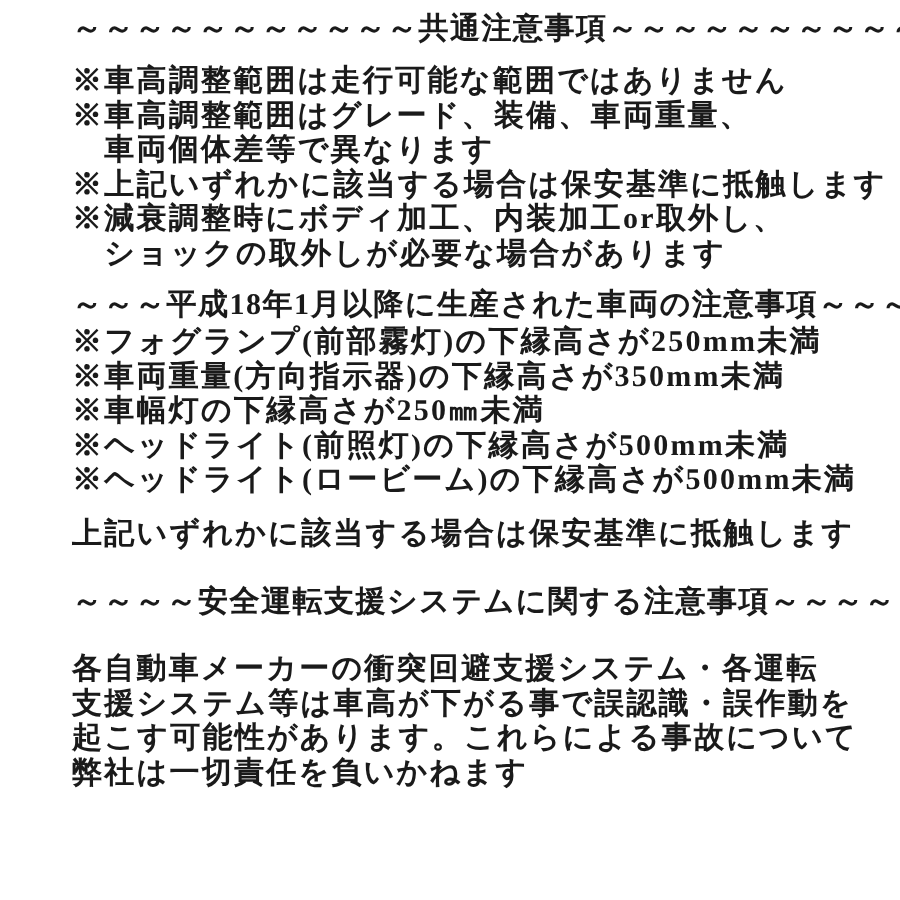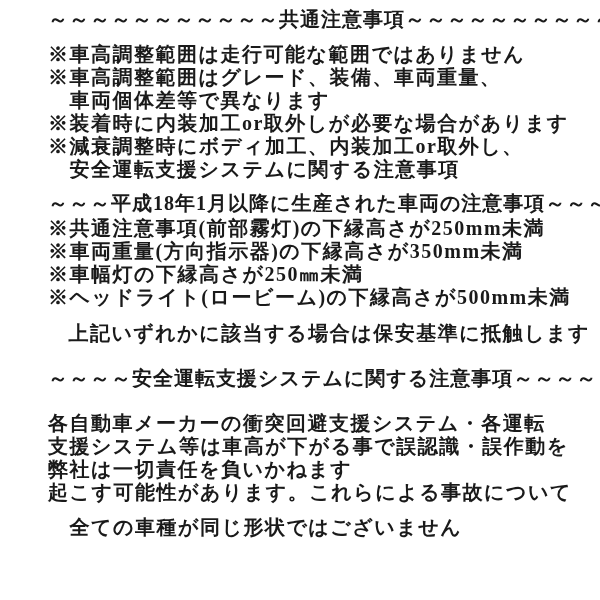--- a/index.html
+++ b/index.html
@@ -17,66 +17,66 @@
     line-height: 23px;
     font-weight: 600;
     letter-spacing: 1.5px;
   }
   .line { white-space: nowrap; }
   .header-line { letter-spacing: 1px; }
   .sec-header1 { margin-bottom: 12px; }
   .sec-common  { margin-bottom: 11px; }
   .sec-header2 { margin-bottom: 2px; }
   .sec-h18     { margin-bottom: 13px; }
-  .sec-note    { margin-bottom: 22px; text-align: right; }
+  .sec-note    { margin-bottom: 22px; }
   .sec-header3 { margin-bottom: 22px; }
   .sec-adas    { margin-bottom: 12px; }
   .sec-sample  { margin-bottom: 0; }
 </style>
 </head>
 <body>
 
 <div class="page">
 
   <div class="sec-header1">
     <div class="line header-line">～～～～～～～～～～～共通注意事項～～～～～～～～～～～</div>
   </div>
 
   <div class="sec-common">
     <div class="line">※車高調整範囲は走行可能な範囲ではありません</div>
     <div class="line">※車高調整範囲はグレード、装備、車両重量、</div>
     <div class="line">　車両個体差等で異なります</div>
-    <div class="line">※装着時に内装加工or取外しが必要な場合があります</div>
+    <div class="line">※上記いずれかに該当する場合は保安基準に抵触します</div>
     <div class="line">※減衰調整時にボディ加工、内装加工or取外し、</div>
-    <div class="line">　安全運転支援システムに関する注意事項</div>
+    <div class="line">　ショックの取外しが必要な場合があります</div>
   </div>
 
   <div class="sec-header2">
     <div class="line header-line">～～～平成18年1月以降に生産された車両の注意事項～～～</div>
   </div>
 
   <div class="sec-h18">
-    <div class="line">※共通注意事項(前部霧灯)の下縁高さが250mm未満</div>
+    <div class="line">※フォグランプ(前部霧灯)の下縁高さが250mm未満</div>
     <div class="line">※車両重量(方向指示器)の下縁高さが350mm未満</div>
     <div class="line">※車幅灯の下縁高さが250㎜未満</div>
+    <div class="line">※ヘッドライト(前照灯)の下縁高さが500mm未満</div>
     <div class="line">※ヘッドライト(ロービーム)の下縁高さが500mm未満</div>
   </div>
 
   <div class="sec-note">
     <div class="line">上記いずれかに該当する場合は保安基準に抵触します</div>
   </div>
 
   <div class="sec-header3">
     <div class="line header-line">～～～～安全運転支援システムに関する注意事項～～～～</div>
   </div>
 
   <div class="sec-adas">
     <div class="line">各自動車メーカーの衝突回避支援システム・各運転</div>
     <div class="line">支援システム等は車高が下がる事で誤認識・誤作動を</div>
+    <div class="line">起こす可能性があります。これらによる事故について</div>
     <div class="line">弊社は一切責任を負いかねます</div>
-    <div class="line">起こす可能性があります。これらによる事故について</div>
   </div>
 
   <div class="sec-sample">
-    <div class="line">　全ての車種が同じ形状ではございません</div>
   </div>
 
 </div>
 
 </body></html>

